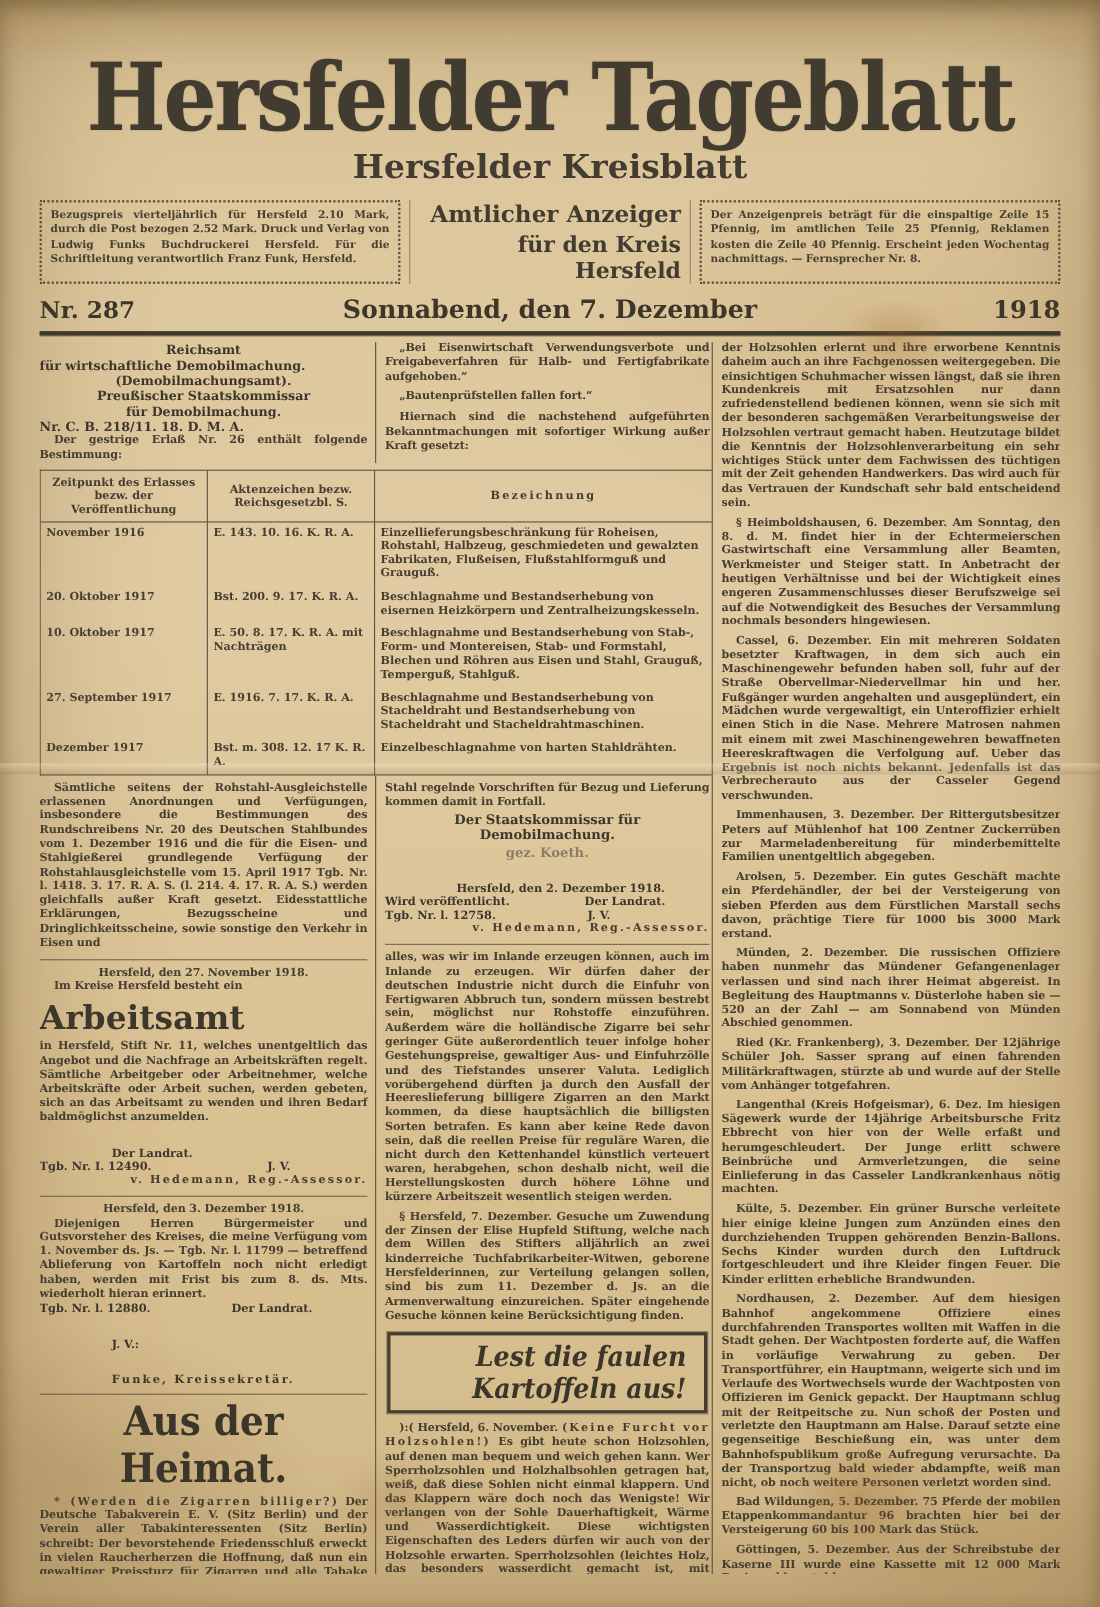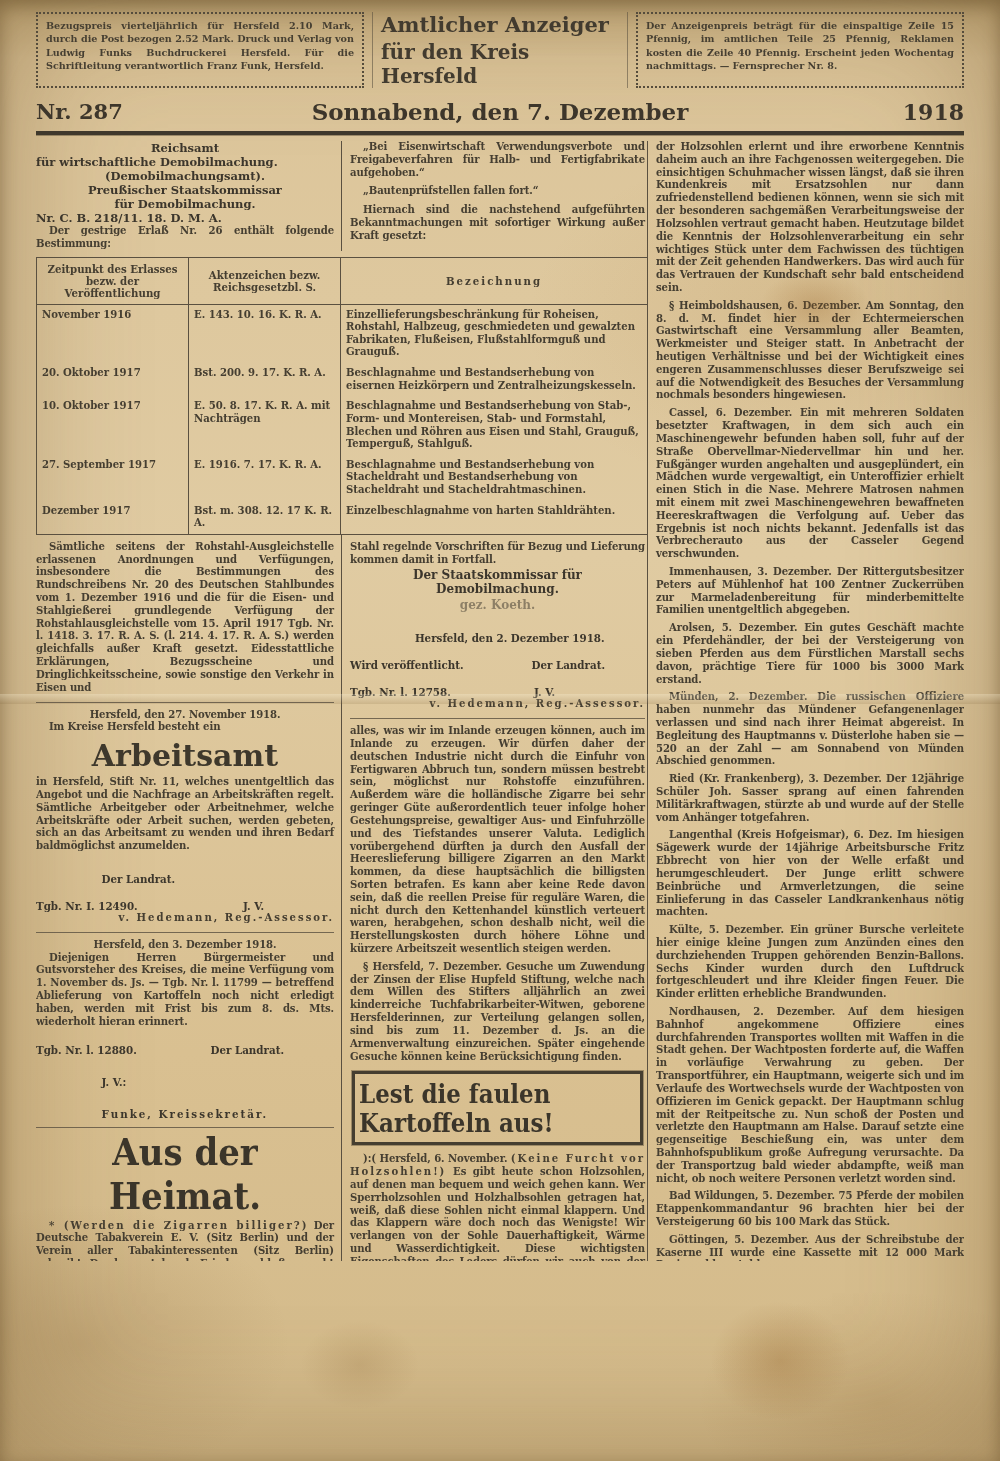--- a/index.html
+++ b/index.html
@@ -26,21 +26,21 @@
     font-weight:bold;color:#413b30;transform:scaleY(1.12);transform-origin:top center;
     text-shadow:0 0 1px rgba(60,50,35,.6);
   }
   .masthead h2{margin:12px 0 0;font-size:30px;font-weight:bold;color:#423c31;}
 
   .info-row{display:flex;align-items:stretch;margin-top:12px;gap:8px;}
   .info-box{
     border:2px dotted #554c3c;padding:5px 8px;box-sizing:border-box;width:328px;
     font-size:9.6px;line-height:1.4;font-weight:bold;text-align:justify;color:#463f32;
   }
-  .info-center{flex:1;text-align:left;align-self:center;color:#423b2f;}
+  .info-center{flex:1;text-align:right;align-self:center;color:#423b2f;}
   .info-center .l1{font-size:21px;font-weight:bold;}
   .info-center .l2{font-size:20px;font-weight:bold;margin-top:3px;}
   .v-div{width:1px;background:linear-gradient(#554c3c,#554c3c);opacity:.55;}
 
   .date-row{display:flex;align-items:center;margin-top:10px;color:#3d362b;}
   .date-row .no{font-size:21px;font-weight:bold;width:200px;}
   .date-row .dl{font-size:23px;font-weight:bold;flex:1;text-align:center;}
   .date-row .yr{font-size:22px;font-weight:bold;width:200px;text-align:right;}
   .thick-rule{height:4px;background:#3f382c;margin-top:6px;box-shadow:0 1px 0 rgba(60,50,30,.4);}
 
@@ -61,41 +61,45 @@
   .headblock .h-c{text-align:center;font-size:11.5px;font-weight:bold;}
   .headblock .h-l{font-size:11.5px;font-weight:bold;}
 
   table.decree{width:100%;border-collapse:collapse;margin-top:6px;border-top:1px solid #5a5040;border-bottom:1px solid #5a5040;border-left:1px solid #5a5040;}
   table.decree th{border-bottom:1px solid #5a5040;font-size:10.2px;font-weight:bold;padding:5px 4px;text-align:center;color:#453e31;}
   table.decree td{font-size:10.1px;font-weight:bold;padding:4px 5px;vertical-align:top;text-align:left;color:#453e31;line-height:1.25;}
   table.decree .b1{border-right:1px solid #5a5040;}
   col.cw1{width:152px;} col.cw2{width:152px;}
 
   .sect-rule{border:none;border-top:1px solid #5a5040;margin:7px 0 6px;opacity:.8;}
-  .sig-row{display:flex;justify-content:space-between;font-size:10.3px;font-weight:bold;margin-top:15px;}
+  .sig-row{display:flex;justify-content:space-between;font-size:10.3px;font-weight:bold;margin-top:0;}
   .sig-center{text-align:center;font-size:12px;font-weight:bold;margin-top:2px;}
   .sig-off{text-align:left;font-size:10.3px;font-weight:bold;margin-top:20px;padding-left:22%;}
   .sperr{letter-spacing:2px;}
   .smudge{opacity:.5;filter:blur(.5px);}
 
-  .h-arbeitsamt{font-size:30px;font-weight:bold;text-align:center;margin:4px 0 3px;color:#3e382c;}
+  .h-arbeitsamt{font-size:30px;font-weight:bold;margin:4px 0 3px;color:#3e382c;}
   .h-heimat{font-size:34px;font-weight:bold;text-align:center;margin:4px 0 6px;color:#3b352a;transform:scaleY(1.08);}
-  .kartoffel-box{border:3px solid #453e30;box-shadow:0 0 0 1px rgba(70,60,40,.4);margin:8px 2px;padding:7px 4px;text-align:left;}
+  .kartoffel-box{border:3px solid #453e30;box-shadow:0 0 0 1px rgba(70,60,40,.4);margin:8px 2px;padding:7px 16px;text-align:right;font-style:italic;}
   .kartoffel-box .t{font-size:23px;font-weight:bold;color:#3b352a;transform:scaleY(1.1);display:inline-block;}
   .news-item{margin-top:5px;}
 </style>
 </head>
 <body>
 
 <div class="page">
   <div class="crease"></div>
   <div class="stain s1"></div>
   <div class="stain s2"></div>
   <div class="stain s3"></div>
 
+  <div class="masthead">
+    <h1>Hersfelder Tageblatt</h1>
+    <h2>Hersfelder Kreisblatt</h2>
+  </div>
 
   <div class="info-row">
     <div class="info-box">Bezugspreis vierteljährlich für Hersfeld 2.10 Mark, durch die Post bezogen 2.52 Mark. Druck und Verlag von Ludwig Funks Buchdruckerei Hersfeld. Für die Schriftleitung verantwortlich Franz Funk, Hersfeld.</div>
     <div class="v-div"></div>
     <div class="info-center">
       <div class="l1">Amtlicher Anzeiger</div>
       <div class="l2">für den Kreis Hersfeld</div>
     </div>
     <div class="v-div"></div>
     <div class="info-box">Der Anzeigenpreis beträgt für die einspaltige Zeile 15 Pfennig, im amtlichen Teile 25 Pfennig, Reklamen kosten die Zeile 40 Pfennig. Erscheint jeden Wochentag nachmittags. — Fernsprecher Nr. 8.</div>

